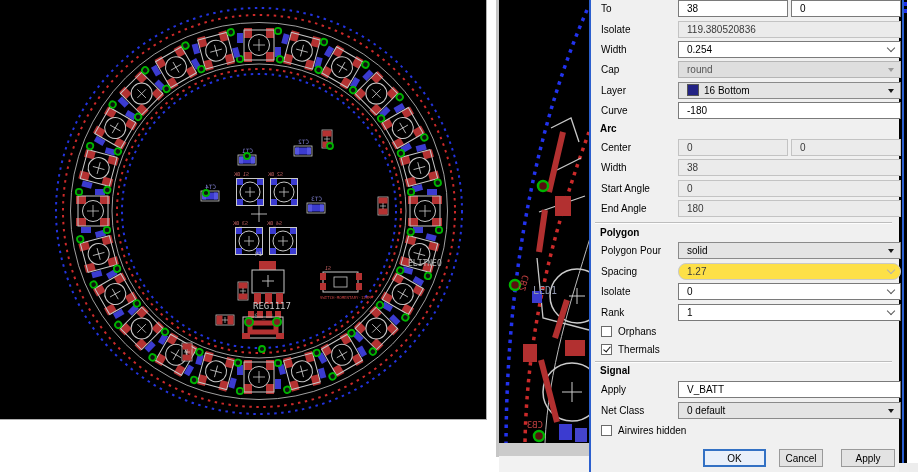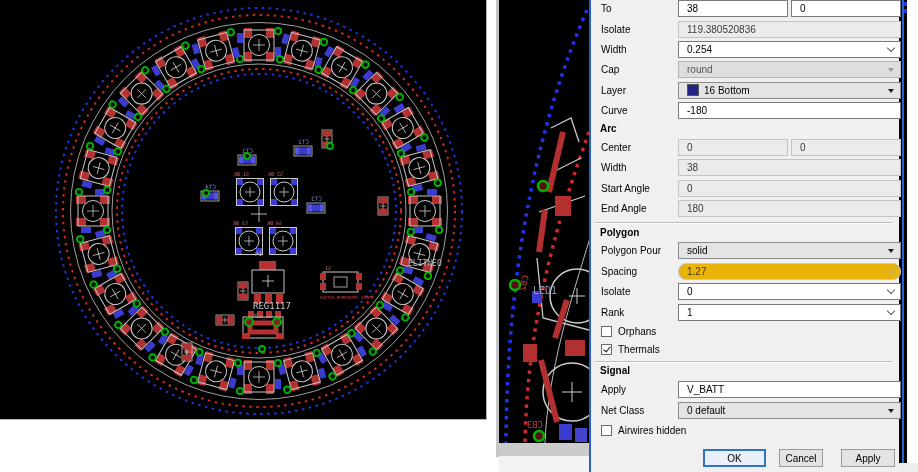--- a/index.html
+++ b/index.html
@@ -31,21 +31,21 @@
   .dlbl{position:absolute;left:10px;top:3px;white-space:nowrap;}
   .dhdr{position:absolute;left:9px;width:200px;font-weight:bold;}
   .dfield{position:absolute;top:0;height:15px;line-height:15px;padding-left:8px;
           background:#fff;border:1px solid #7a7a7a;overflow:hidden;white-space:nowrap;box-sizing:content-box;}
   .full{left:87px;width:213px;}
   .half1{left:87px;width:100px;}
   .half2{left:200px;width:100px;}
   .dis{background:#ebebeb;border-color:#c3c3c3;color:#3a3a3a;}
   .combo-flat{background:#e4e4e4;border-color:#8a8a8a;}
   .combo-flat.dis{background:#dedede;border-color:#b5b5b5;color:#555;}
-  .combo-lite.dis{background:#eab308;border-color:#c9c9c9;color:#3a3a3a;border-radius:8px;}
+  .combo-lite.dis{background:#fde047;border-color:#c9c9c9;color:#3a3a3a;border-radius:8px;}
   .arr{position:absolute;right:2px;top:0;width:14px;height:15px;display:flex;align-items:center;justify-content:center;}
   .tri{width:0;height:0;border-left:3.5px solid transparent;border-right:3.5px solid transparent;border-top:4px solid #1a1a1a;}
   .tri.gray{border-top-color:#9a9a9a;}
   .chev{width:5px;height:5px;border-right:1.2px solid #5a5a5a;border-bottom:1.2px solid #5a5a5a;
         transform:rotate(45deg);margin-top:-3px;}
   .chev.gray{border-color:#b0b0b0;}
   .swatch{display:inline-block;width:10px;height:10px;vertical-align:-2px;margin-right:5px;border:1px solid #555;}
   .sep{position:absolute;left:4px;width:297px;height:0;border-top:1px solid #bdbdbd;border-bottom:1px solid #fdfdfd;}
   .cbrow{position:absolute;left:10px;height:12px;display:flex;align-items:center;}
   .cb{width:9px;height:9px;border:1px solid #6a6a6a;background:#fff;margin-right:6px;position:relative;}

